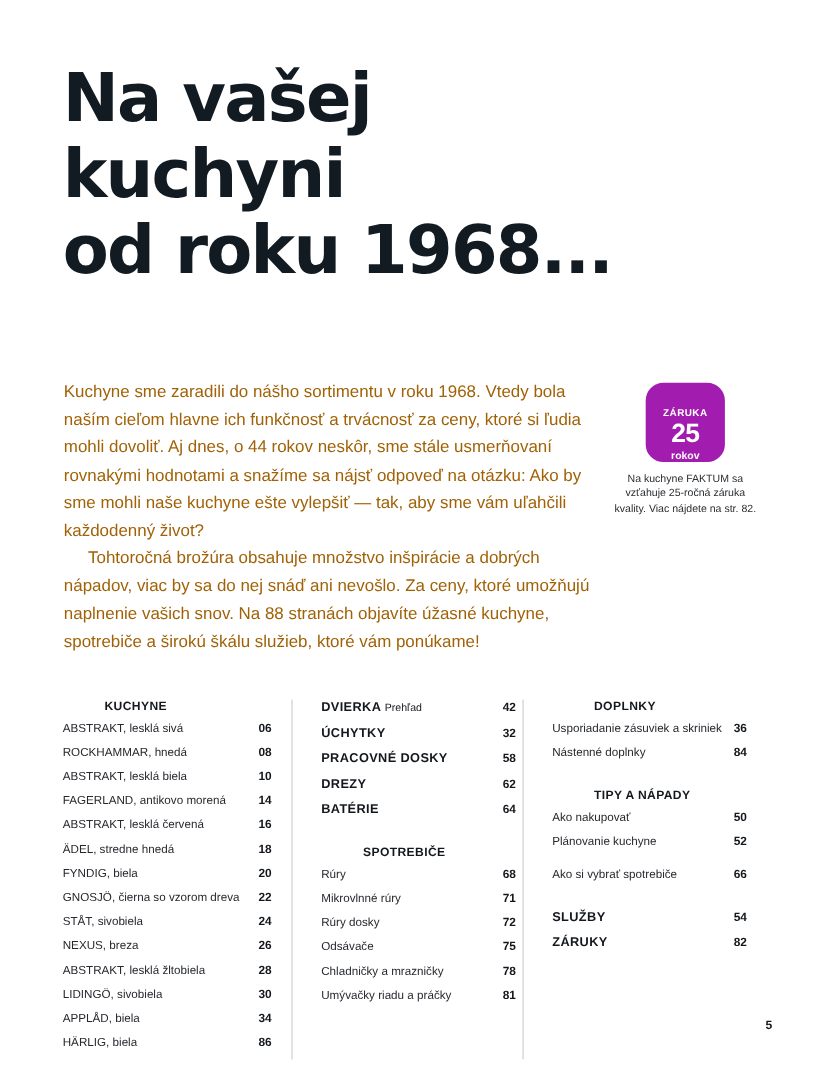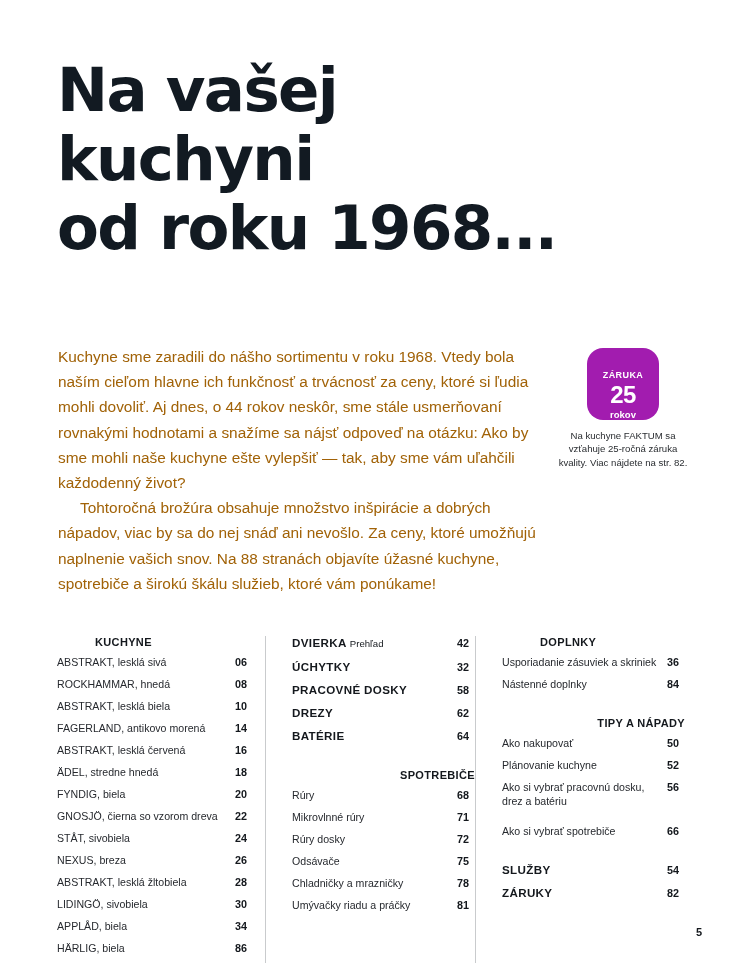--- a/index.html
+++ b/index.html
@@ -120,21 +120,21 @@
   .col-3 { width: 210px; padding-left: 26px; border-left: 1px solid #c9cbcd; }
 
   .sec-head {
     font-size: 11px;
     font-weight: bold;
     letter-spacing: 0.35px;
     color: #14181d;
     margin-bottom: 7px;
     padding-left: 38px;
   }
-  .sec-head.spaced { margin-top: 26px; text-align: right; }
+  .sec-head.spaced { margin-top: 26px; }
 
   .row {
     display: flex;
     align-items: flex-start;
     font-size: 10.6px;
     line-height: 14px;
     color: #26292e;
     margin-bottom: 8px;
   }
   .row .lbl {
@@ -325,24 +325,20 @@
 
       <div class="sec-head spaced">TIPY A NÁPADY</div>
       <div class="row">
           <span class="lbl">Ako nakupovať</span>
           <span class="pg">50</span>
         </div>
       <div class="row">
           <span class="lbl">Plánovanie kuchyne</span>
           <span class="pg">52</span>
         </div>
-      <div class="row">
-          <span class="lbl">Ako si vybrať pracovnú dosku, drez a batériu</span>
-          <span class="pg">56</span>
-        </div>
       <div class="row gap-top-sm">
           <span class="lbl">Ako si vybrať spotrebiče</span>
           <span class="pg">66</span>
         </div>
 
       <div class="row big gap-top">
           <span class="lbl">SLUŽBY</span>
           <span class="pg">54</span>
         </div>
       <div class="row big">

